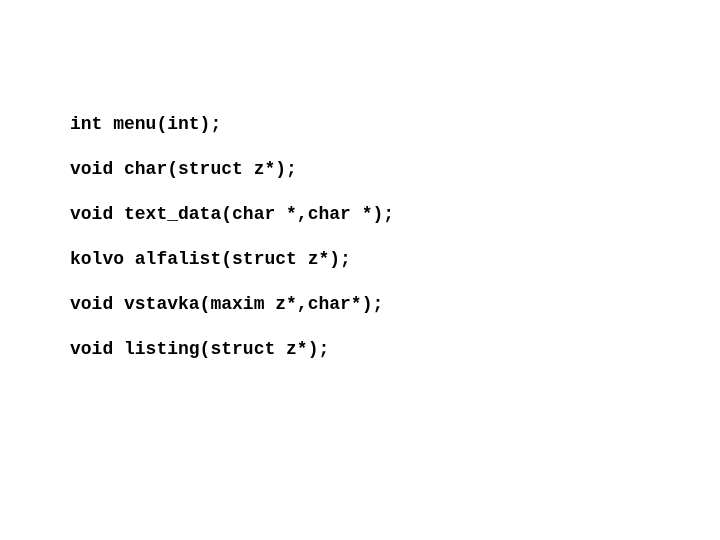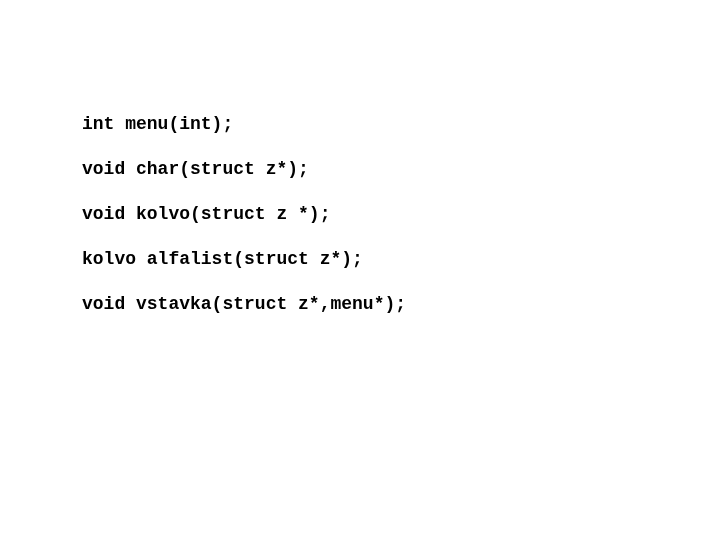--- a/index.html
+++ b/index.html
@@ -14,25 +14,25 @@
       color: #000000;
       overflow: hidden;
     }
     .code-block {
       padding: 90px 0 0 70px;
       line-height: 1.25;
       white-space: pre;
     }
     .code-line {
       display: block;
-      margin-left: 12px;
     }
   </style>
 </head>
 <body>
 
 <div class="code-block">
 <span class="code-line">int menu(int);</span>
 <span class="code-line">void char(struct z*);</span>
-<span class="code-line">void kolvo(struct z *);</span>
+<span class="code-line">void text_data(char *,char *);</span>
 <span class="code-line">kolvo alfalist(struct z*);</span>
-<span class="code-line">void vstavka(struct z*,menu*);</span>
+<span class="code-line">void vstavka(maxim z*,char*);</span>
+<span class="code-line">void listing(struct z*);</span>
 </div>
 
 </body></html>

